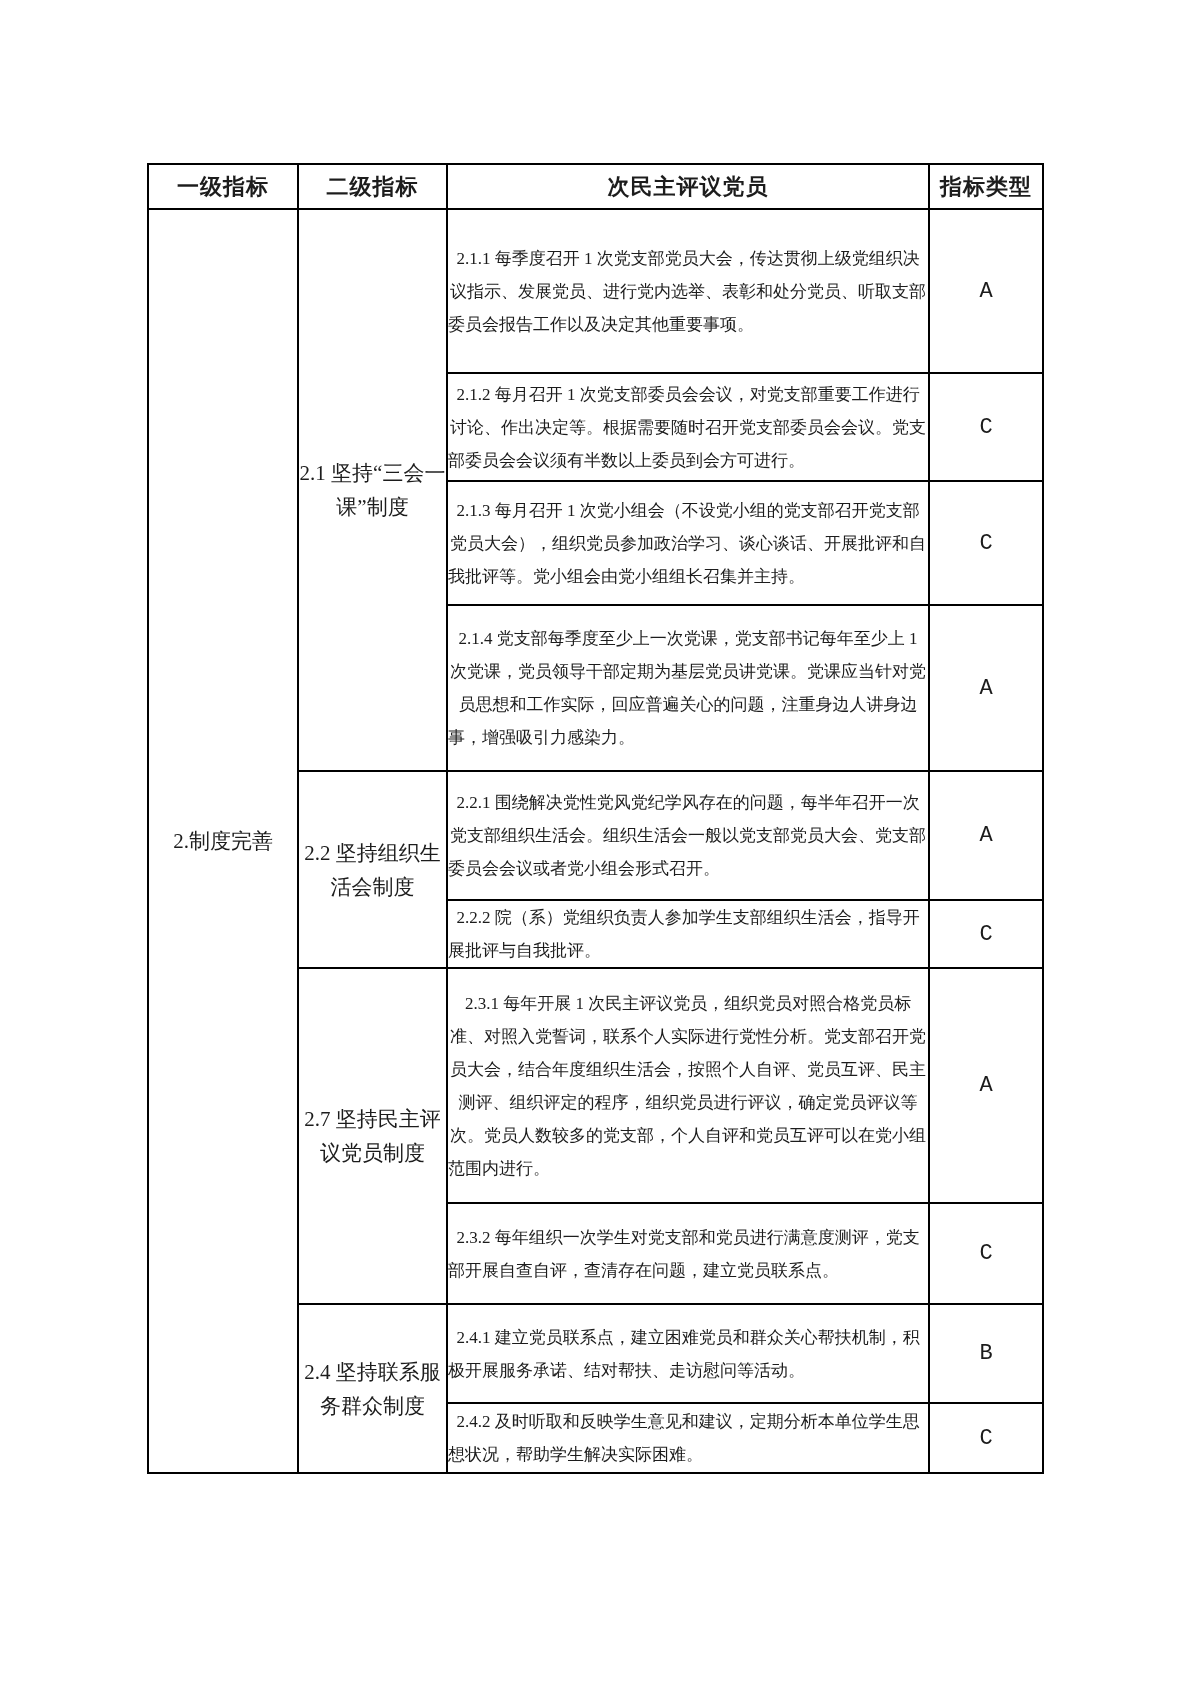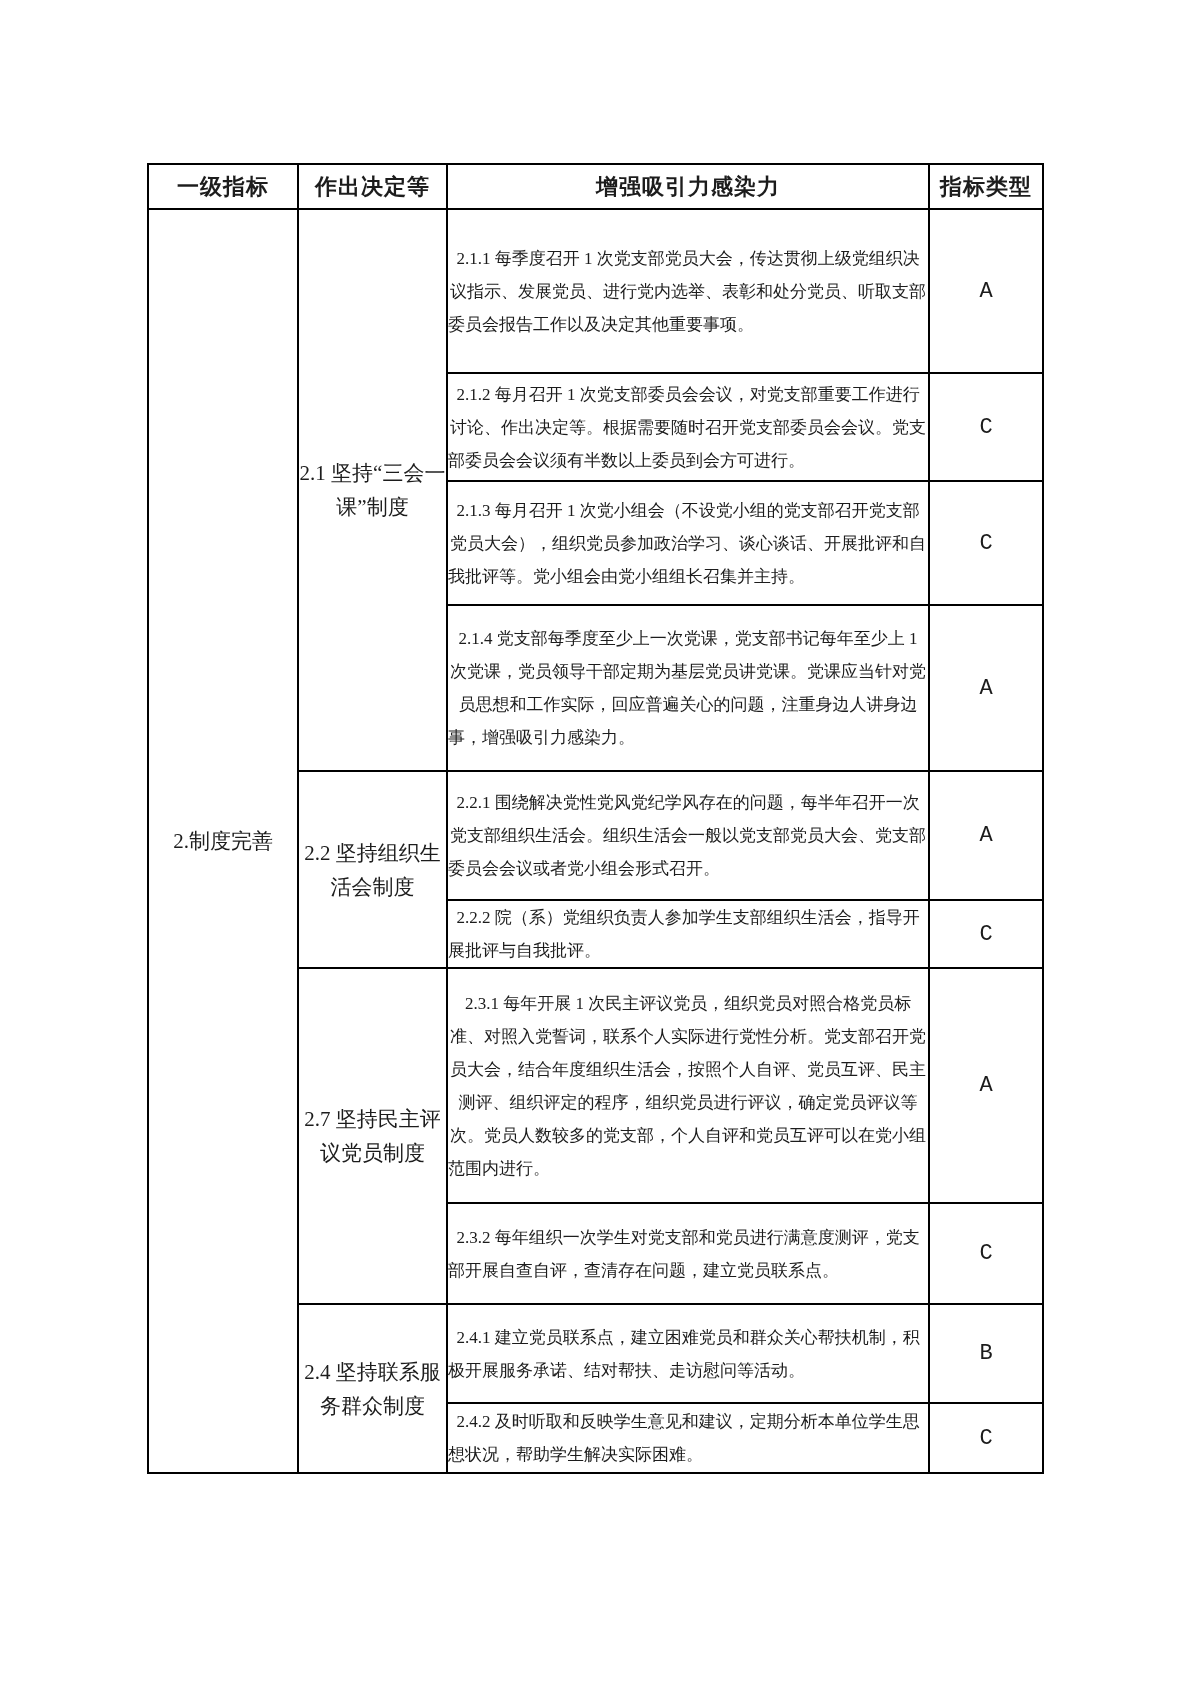--- a/index.html
+++ b/index.html
@@ -85,22 +85,22 @@
     <colgroup>
       <col class="w1">
         <col class="w2">
         <col class="w3">
         <col class="w4">
     </colgroup>
 
     <tbody>
         <tr class="hdr">
       <th class="hcell">一级指标</th>
-      <th class="hcell">作出决定等</th>
-      <th class="hcell">增强吸引力感染力</th>
+      <th class="hcell">二级指标</th>
+      <th class="hcell">次民主评议党员</th>
       <th class="hcell">指标类型</th>
     </tr>
 
     <tr class="r1">
       <td class="c1" rowspan="10">2.制度完善</td>
       <td class="c2" rowspan="4">2.1 坚持“三会一课”制度</td>
       <td class="c3">2.1.1 每季度召开 1 次党支部党员大会，传达贯彻上级党组织决议指示、发展党员、进行党内选举、表彰和处分党员、听取支部委员会报告工作以及决定其他重要事项。</td>
       <td class="c4">A</td>
     </tr>
 

